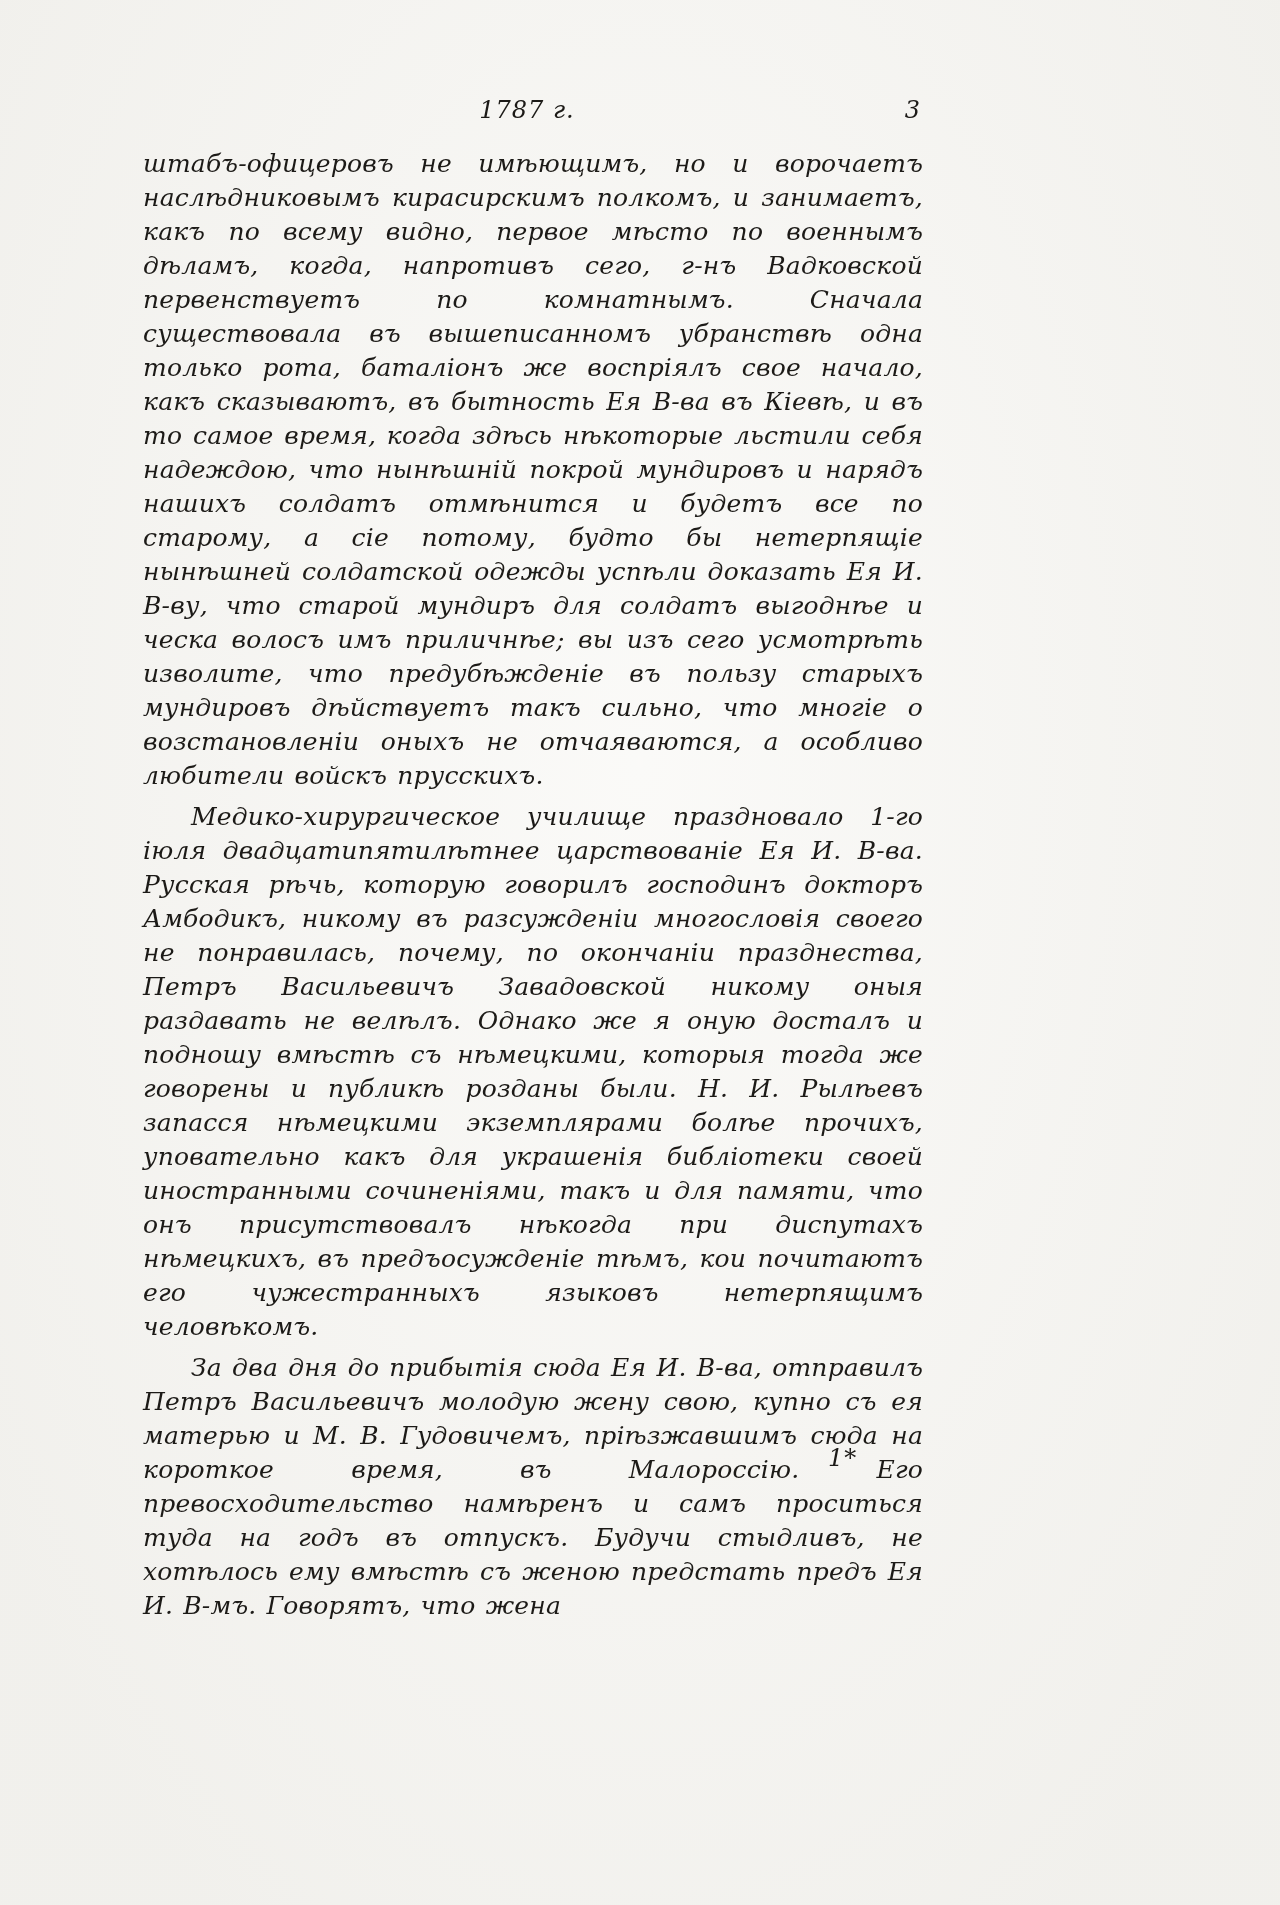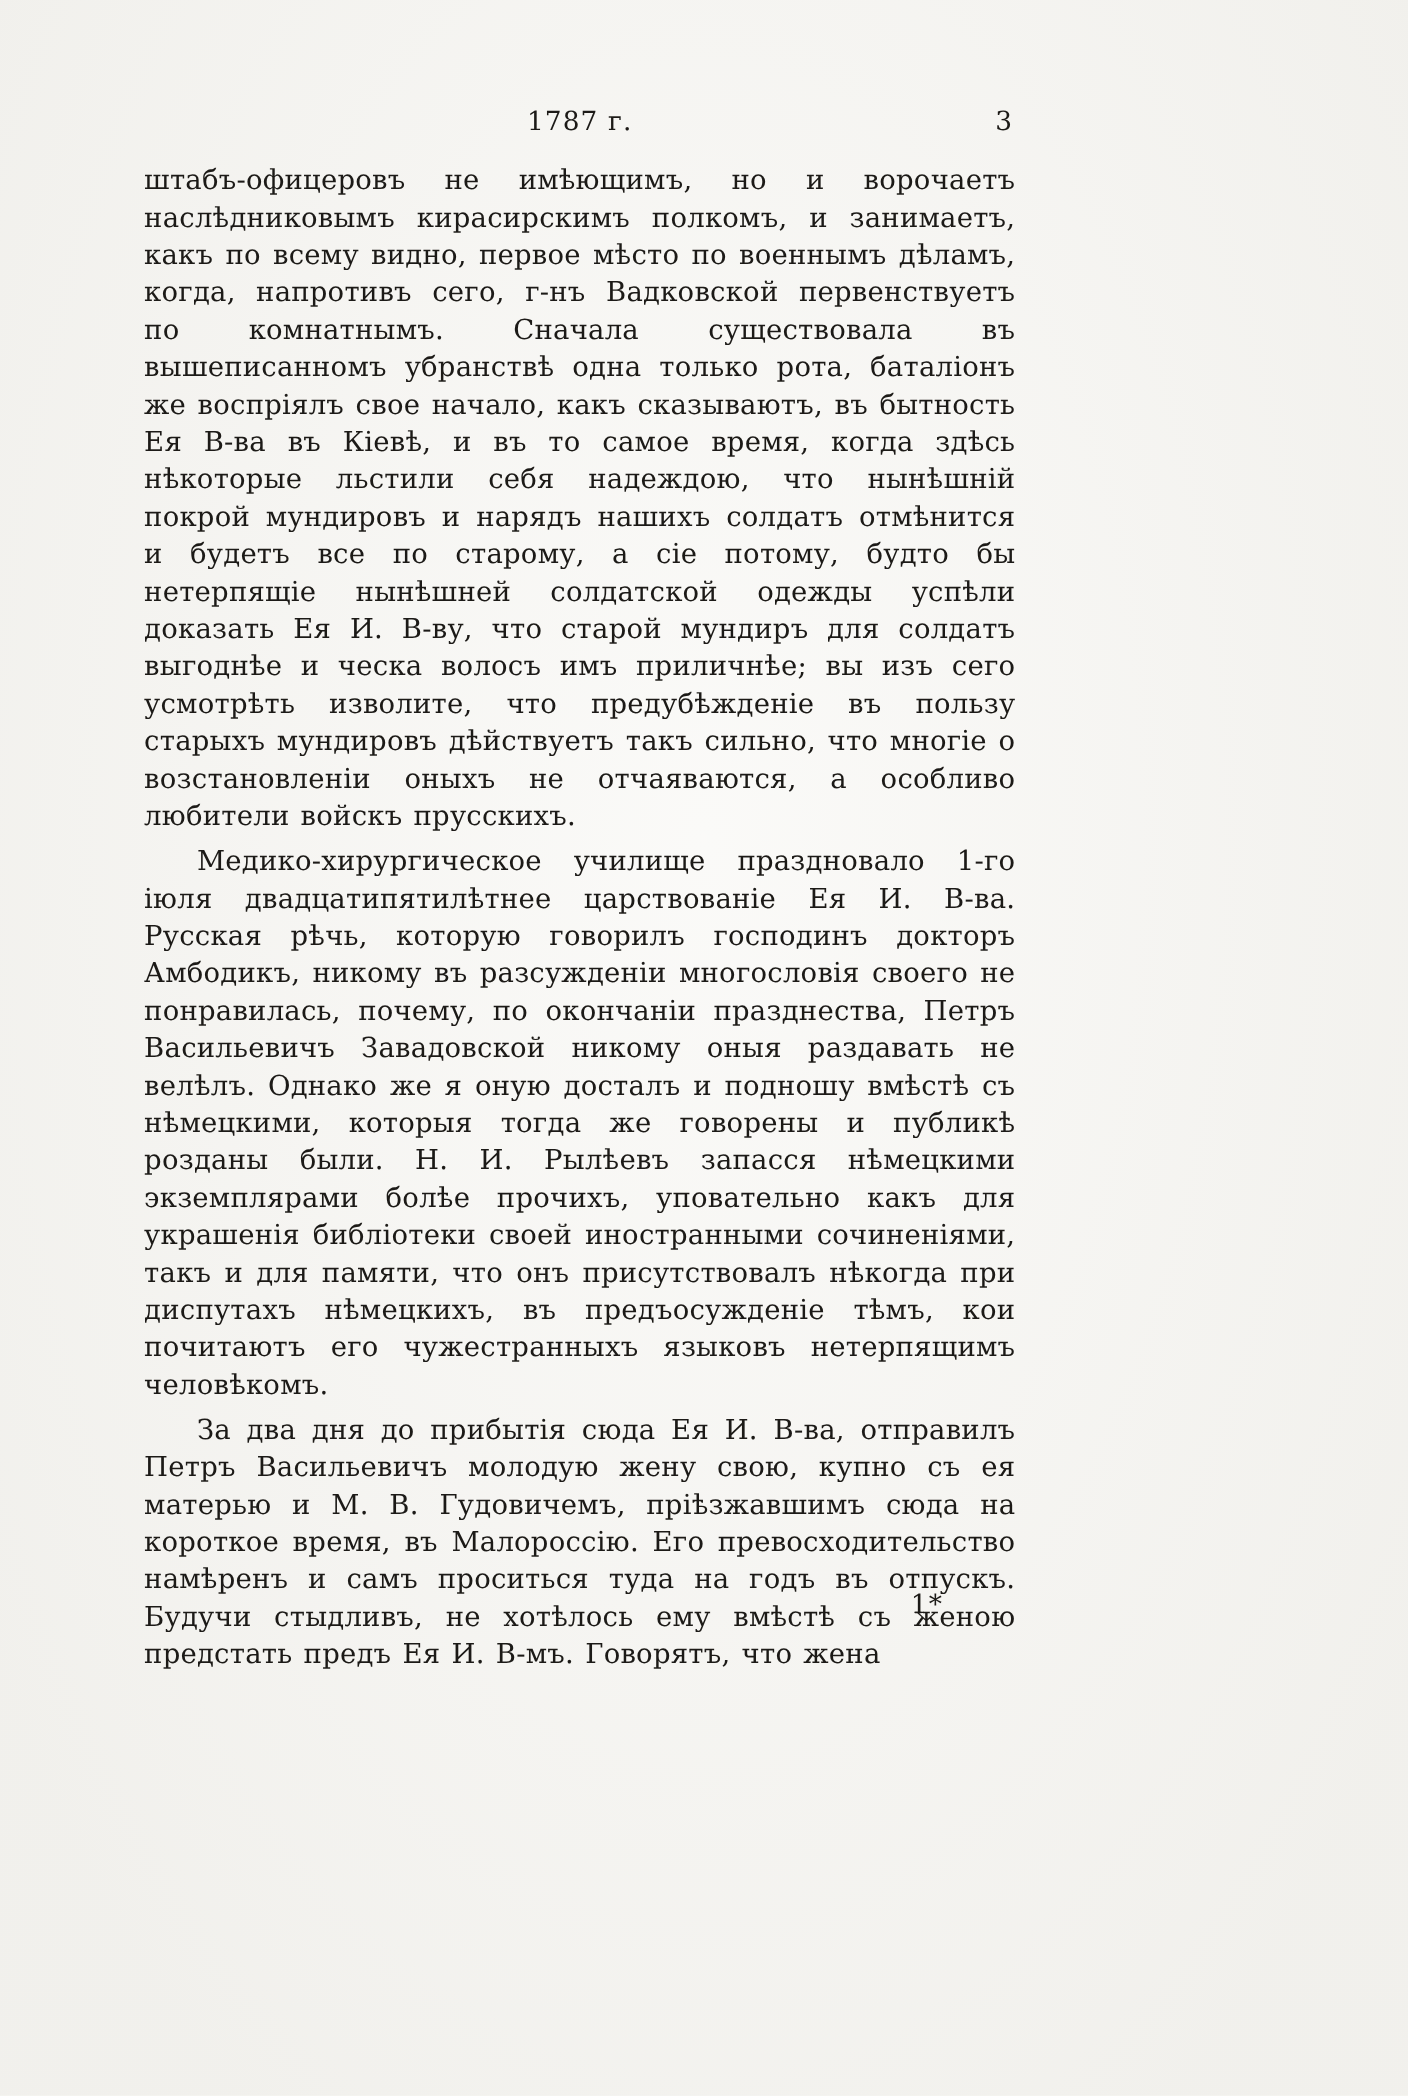--- a/index.html
+++ b/index.html
@@ -14,20 +14,21 @@
     overflow: hidden;
     font-family: "DejaVu Serif", serif;
     color: #1c1a17;
   }
   .scan-page {
     position: absolute;
     inset: 0;
     background:
       radial-gradient(ellipse at 50% 40%, rgba(255,255,255,0.5), rgba(0,0,0,0.02) 85%),
       #f6f5f1;
+    font-style: italic;
   }
   .running-head {
     position: absolute;
     left: 131px;
     top: 96px;
     width: 792px;
     height: 34px;
     font-size: 24px;
     letter-spacing: 1px;
   }
@@ -47,21 +48,21 @@
     left: 131px;
     top: 147px;
     width: 792px;
     font-size: 25px;
     line-height: 34px;
     text-align: justify;
     word-spacing: 2px;
     letter-spacing: 0.2px;
   }
   .para {
-    margin: 0 0 7px 0;
+    margin: 0 0 7px 12px;
     text-indent: 48px;
   }
   .para.first {
     text-indent: 0;
   }
   .signature-mark {
     position: absolute;
     left: 828px;
     top: 1444px;
     font-size: 24px;

